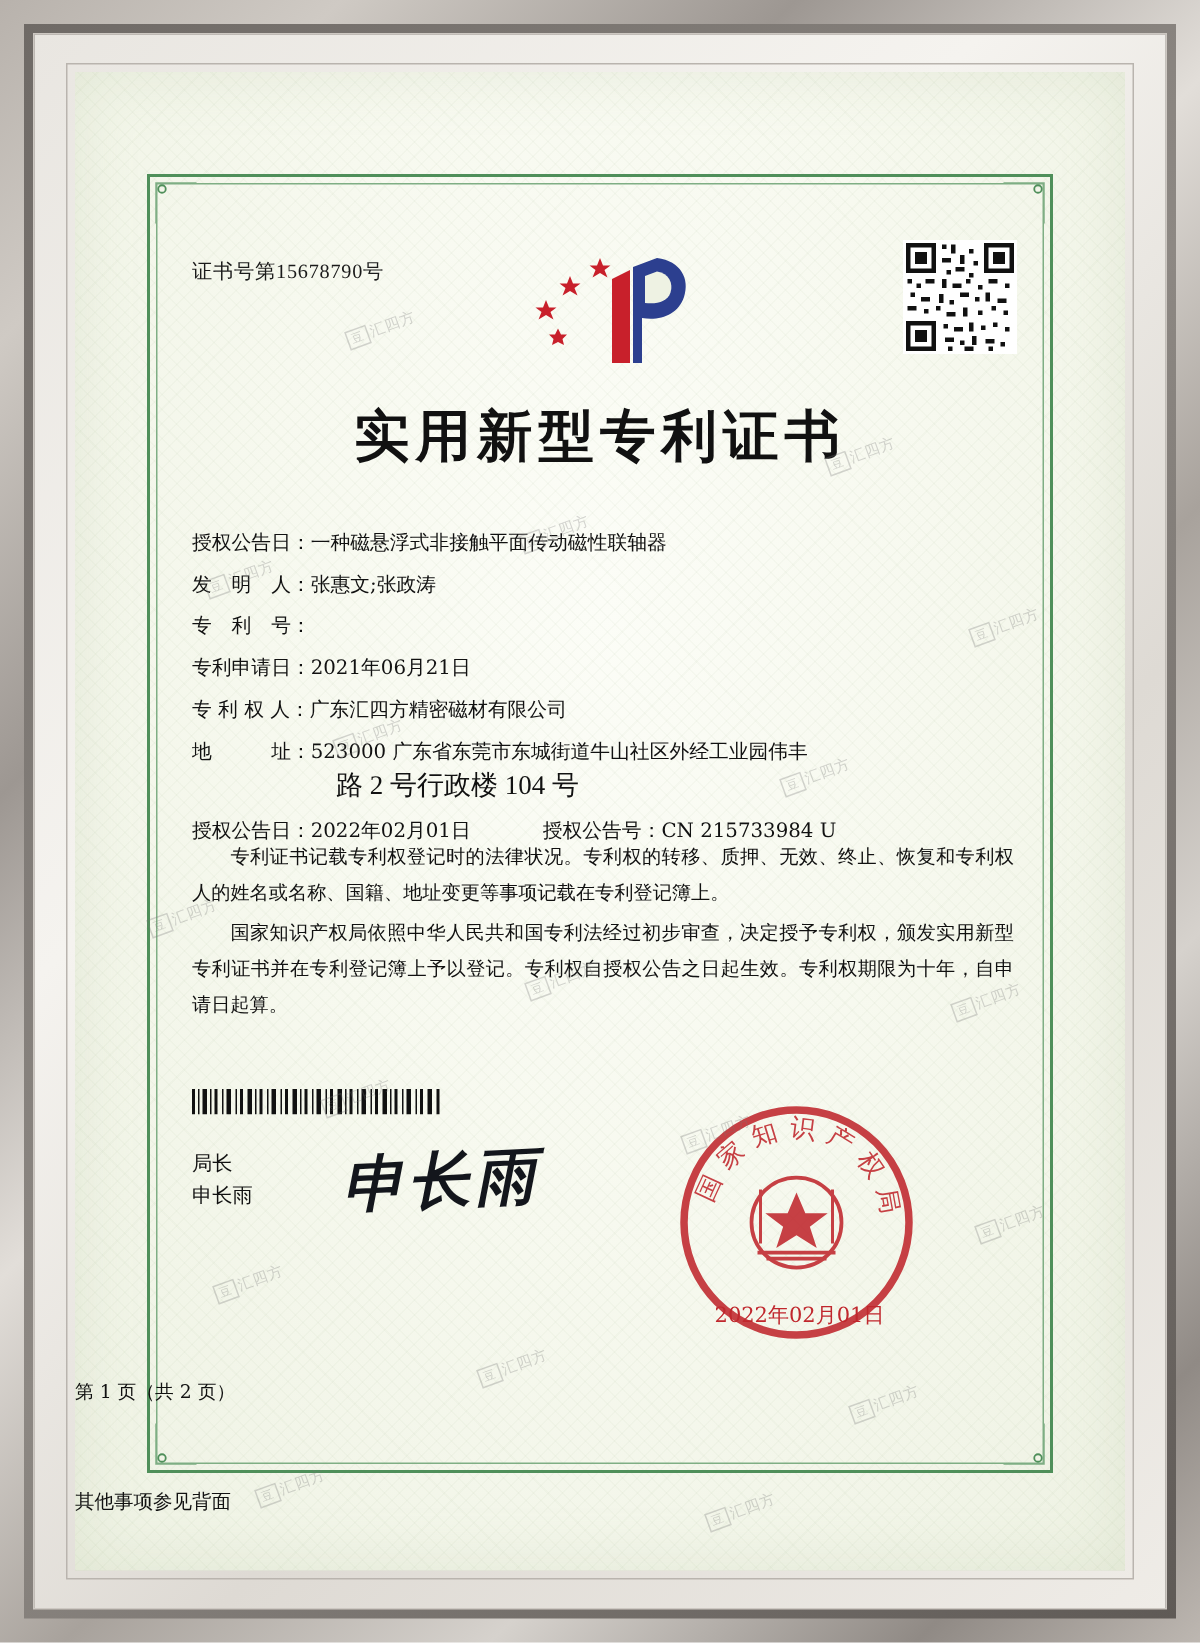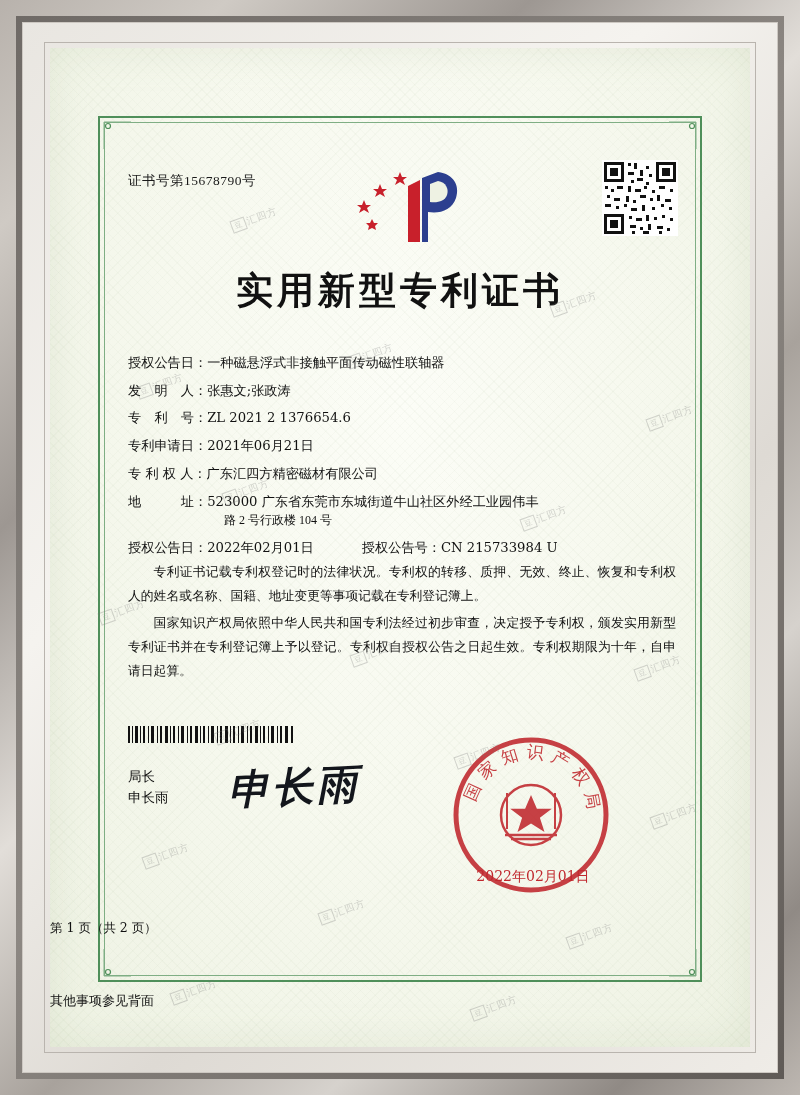--- a/index.html
+++ b/index.html
@@ -155,21 +155,21 @@
     font-size: 13.2px;
   }
   .field-value {
     flex: 1 1 auto;
     font-family: "DejaVu Serif", "Liberation Serif", serif;
     font-size: 13.2px;
   }
   .field-row.two-col .field-value { flex: 0 0 auto; margin-right: 40px; }
   .cont-line {
     margin: -8px 0 14.5px 96px;
-    font-size: 12px;
+    font-size: 18px;
   }
   .label2 { flex: 0 0 auto; white-space: pre; margin-left: 8px;}
 
   .paragraphs {
     position: absolute;
     left: 78px; top: 512px;
     width: 548px;
     font-size: 12.8px;
     line-height: 1.85;
     color: #111;
@@ -397,21 +397,20 @@
       <div class="field-row">
         <span class="field-label">授权公告日：</span>
         <span class="field-value">一种磁悬浮式非接触平面传动磁性联轴器</span>
       </div>
       <div class="field-row">
         <span class="field-label">发　明　人：</span>
         <span class="field-value">张惠文;张政涛</span>
       </div>
       <div class="field-row">
         <span class="field-label">专　利　号：</span>
-        <span class="field-value">ZL 2021 2 1376654.6</span>
       </div>
       <div class="field-row">
         <span class="field-label">专利申请日：</span>
         <span class="field-value">2021年06月21日</span>
       </div>
       <div class="field-row">
         <span class="field-label">专 利 权 人：</span>
         <span class="field-value">广东汇四方精密磁材有限公司</span>
       </div>
       <div class="field-row">

